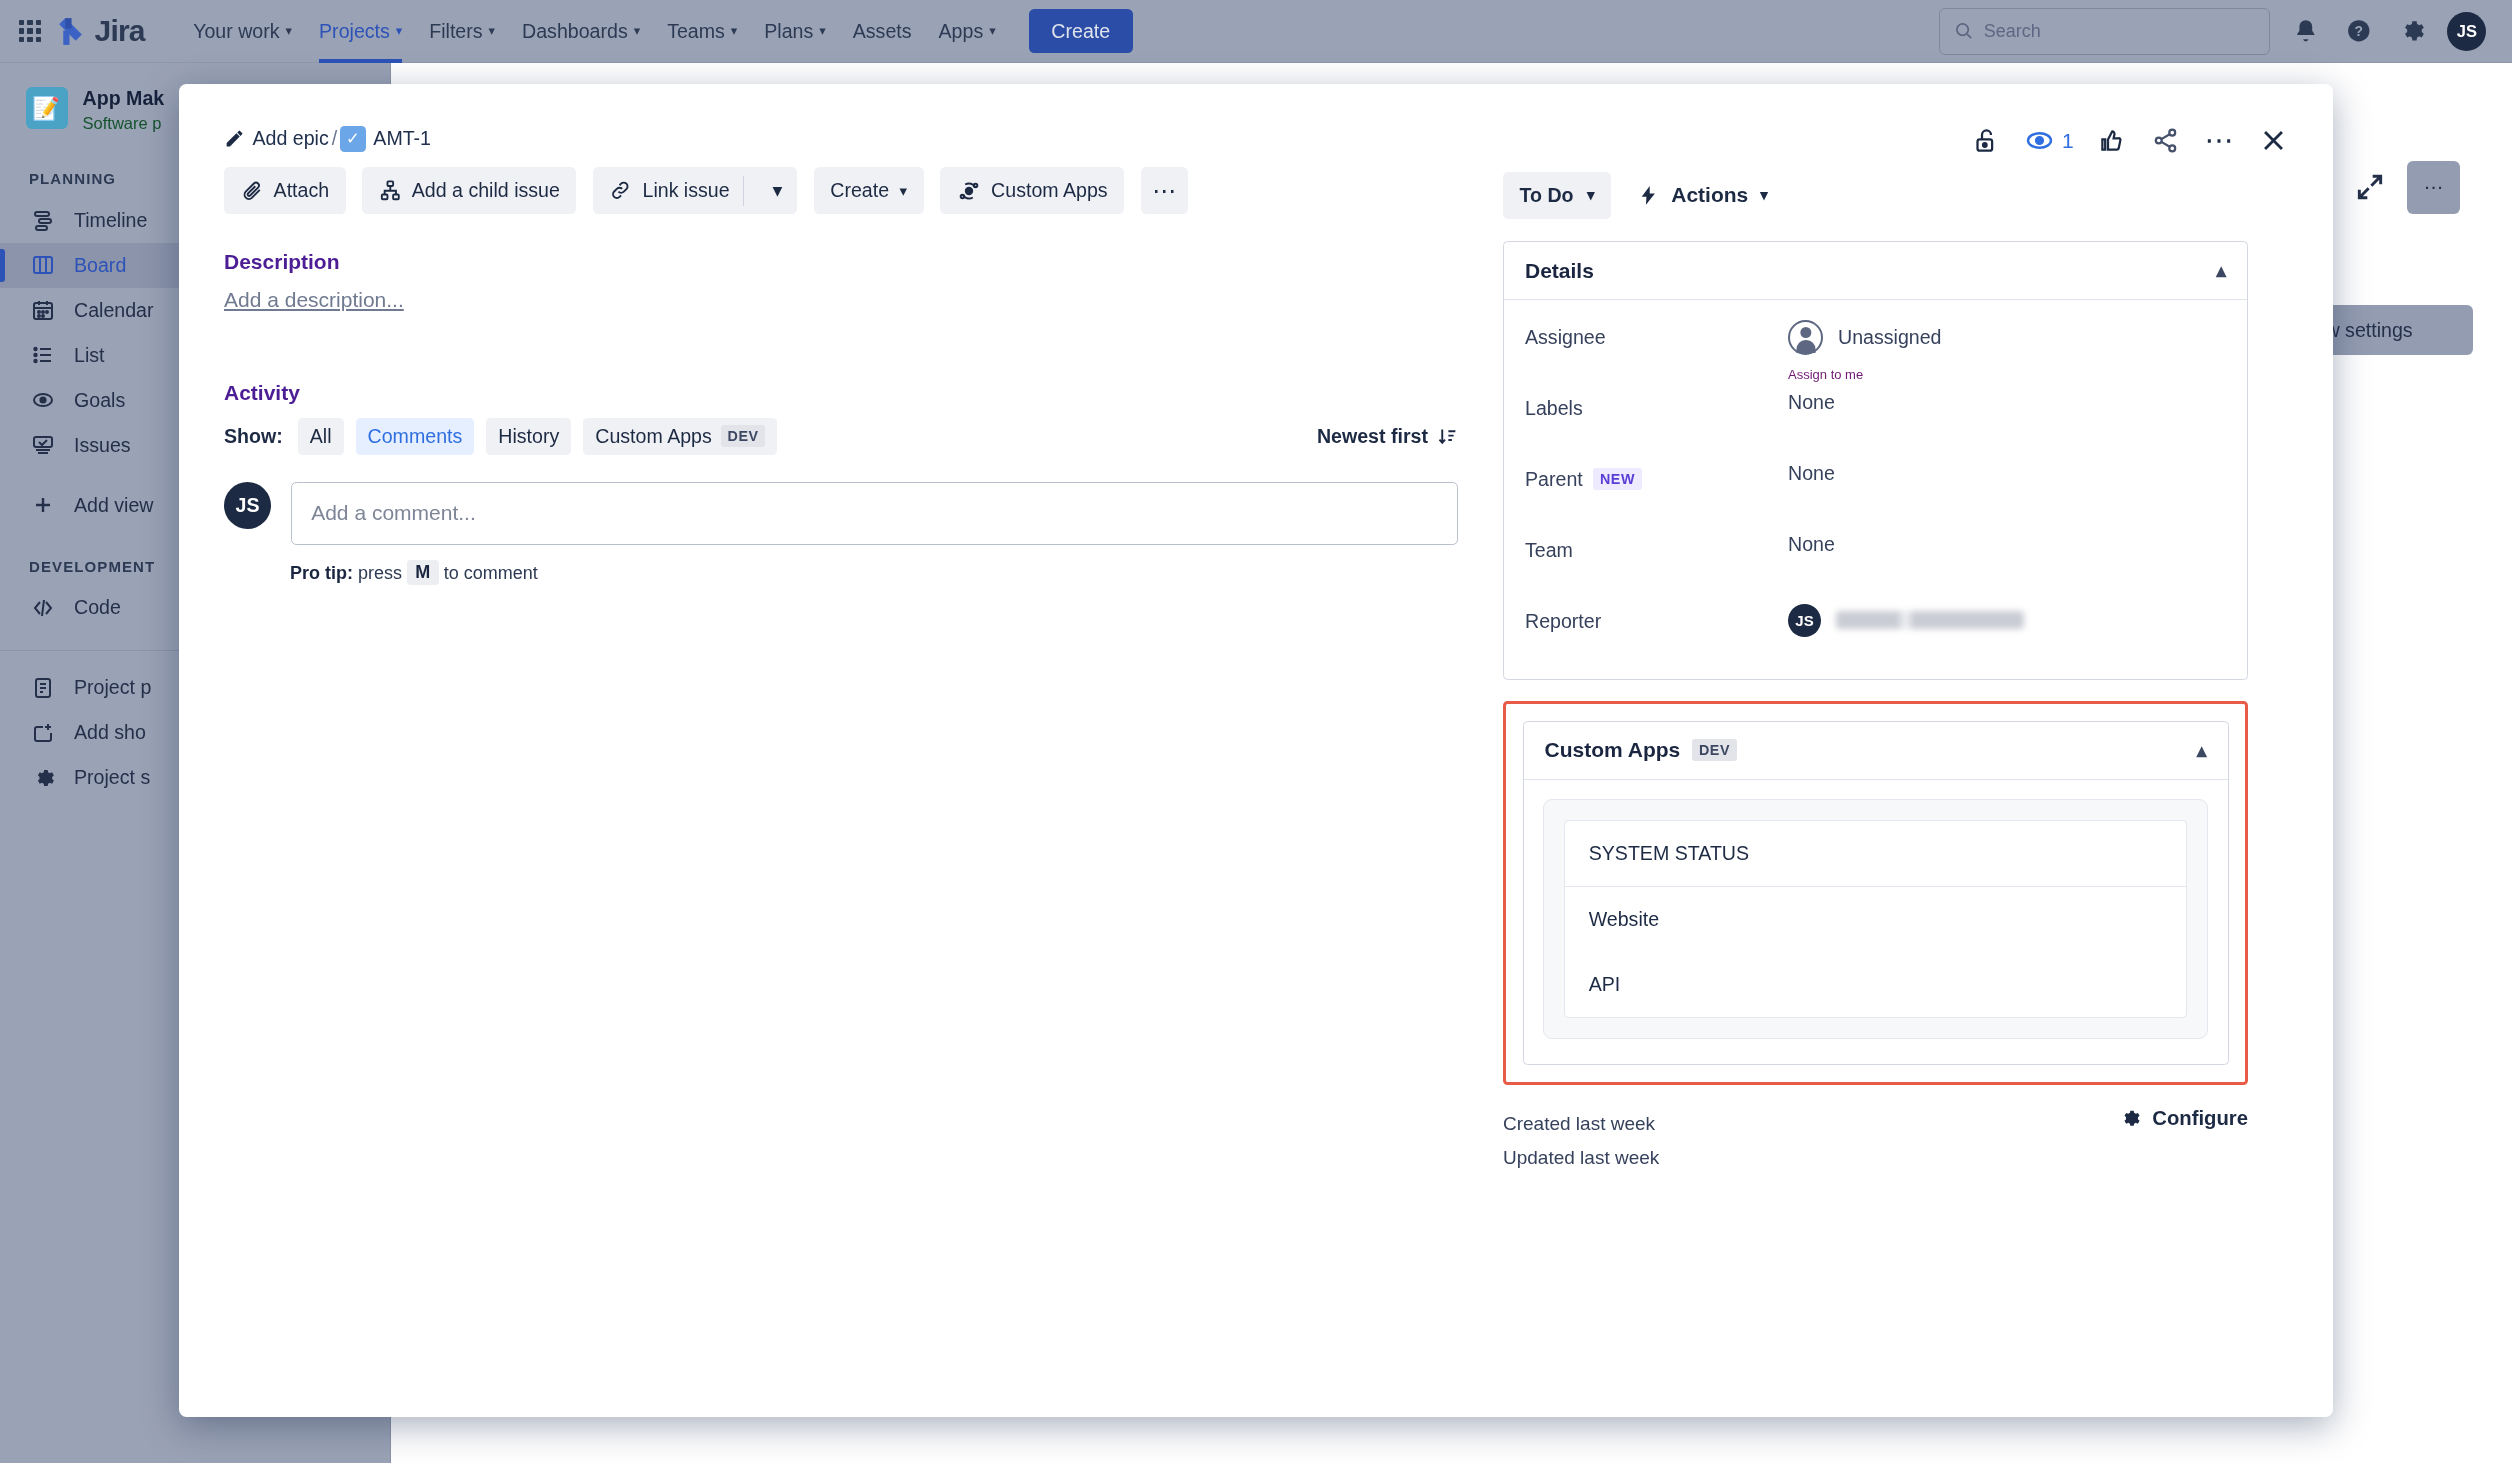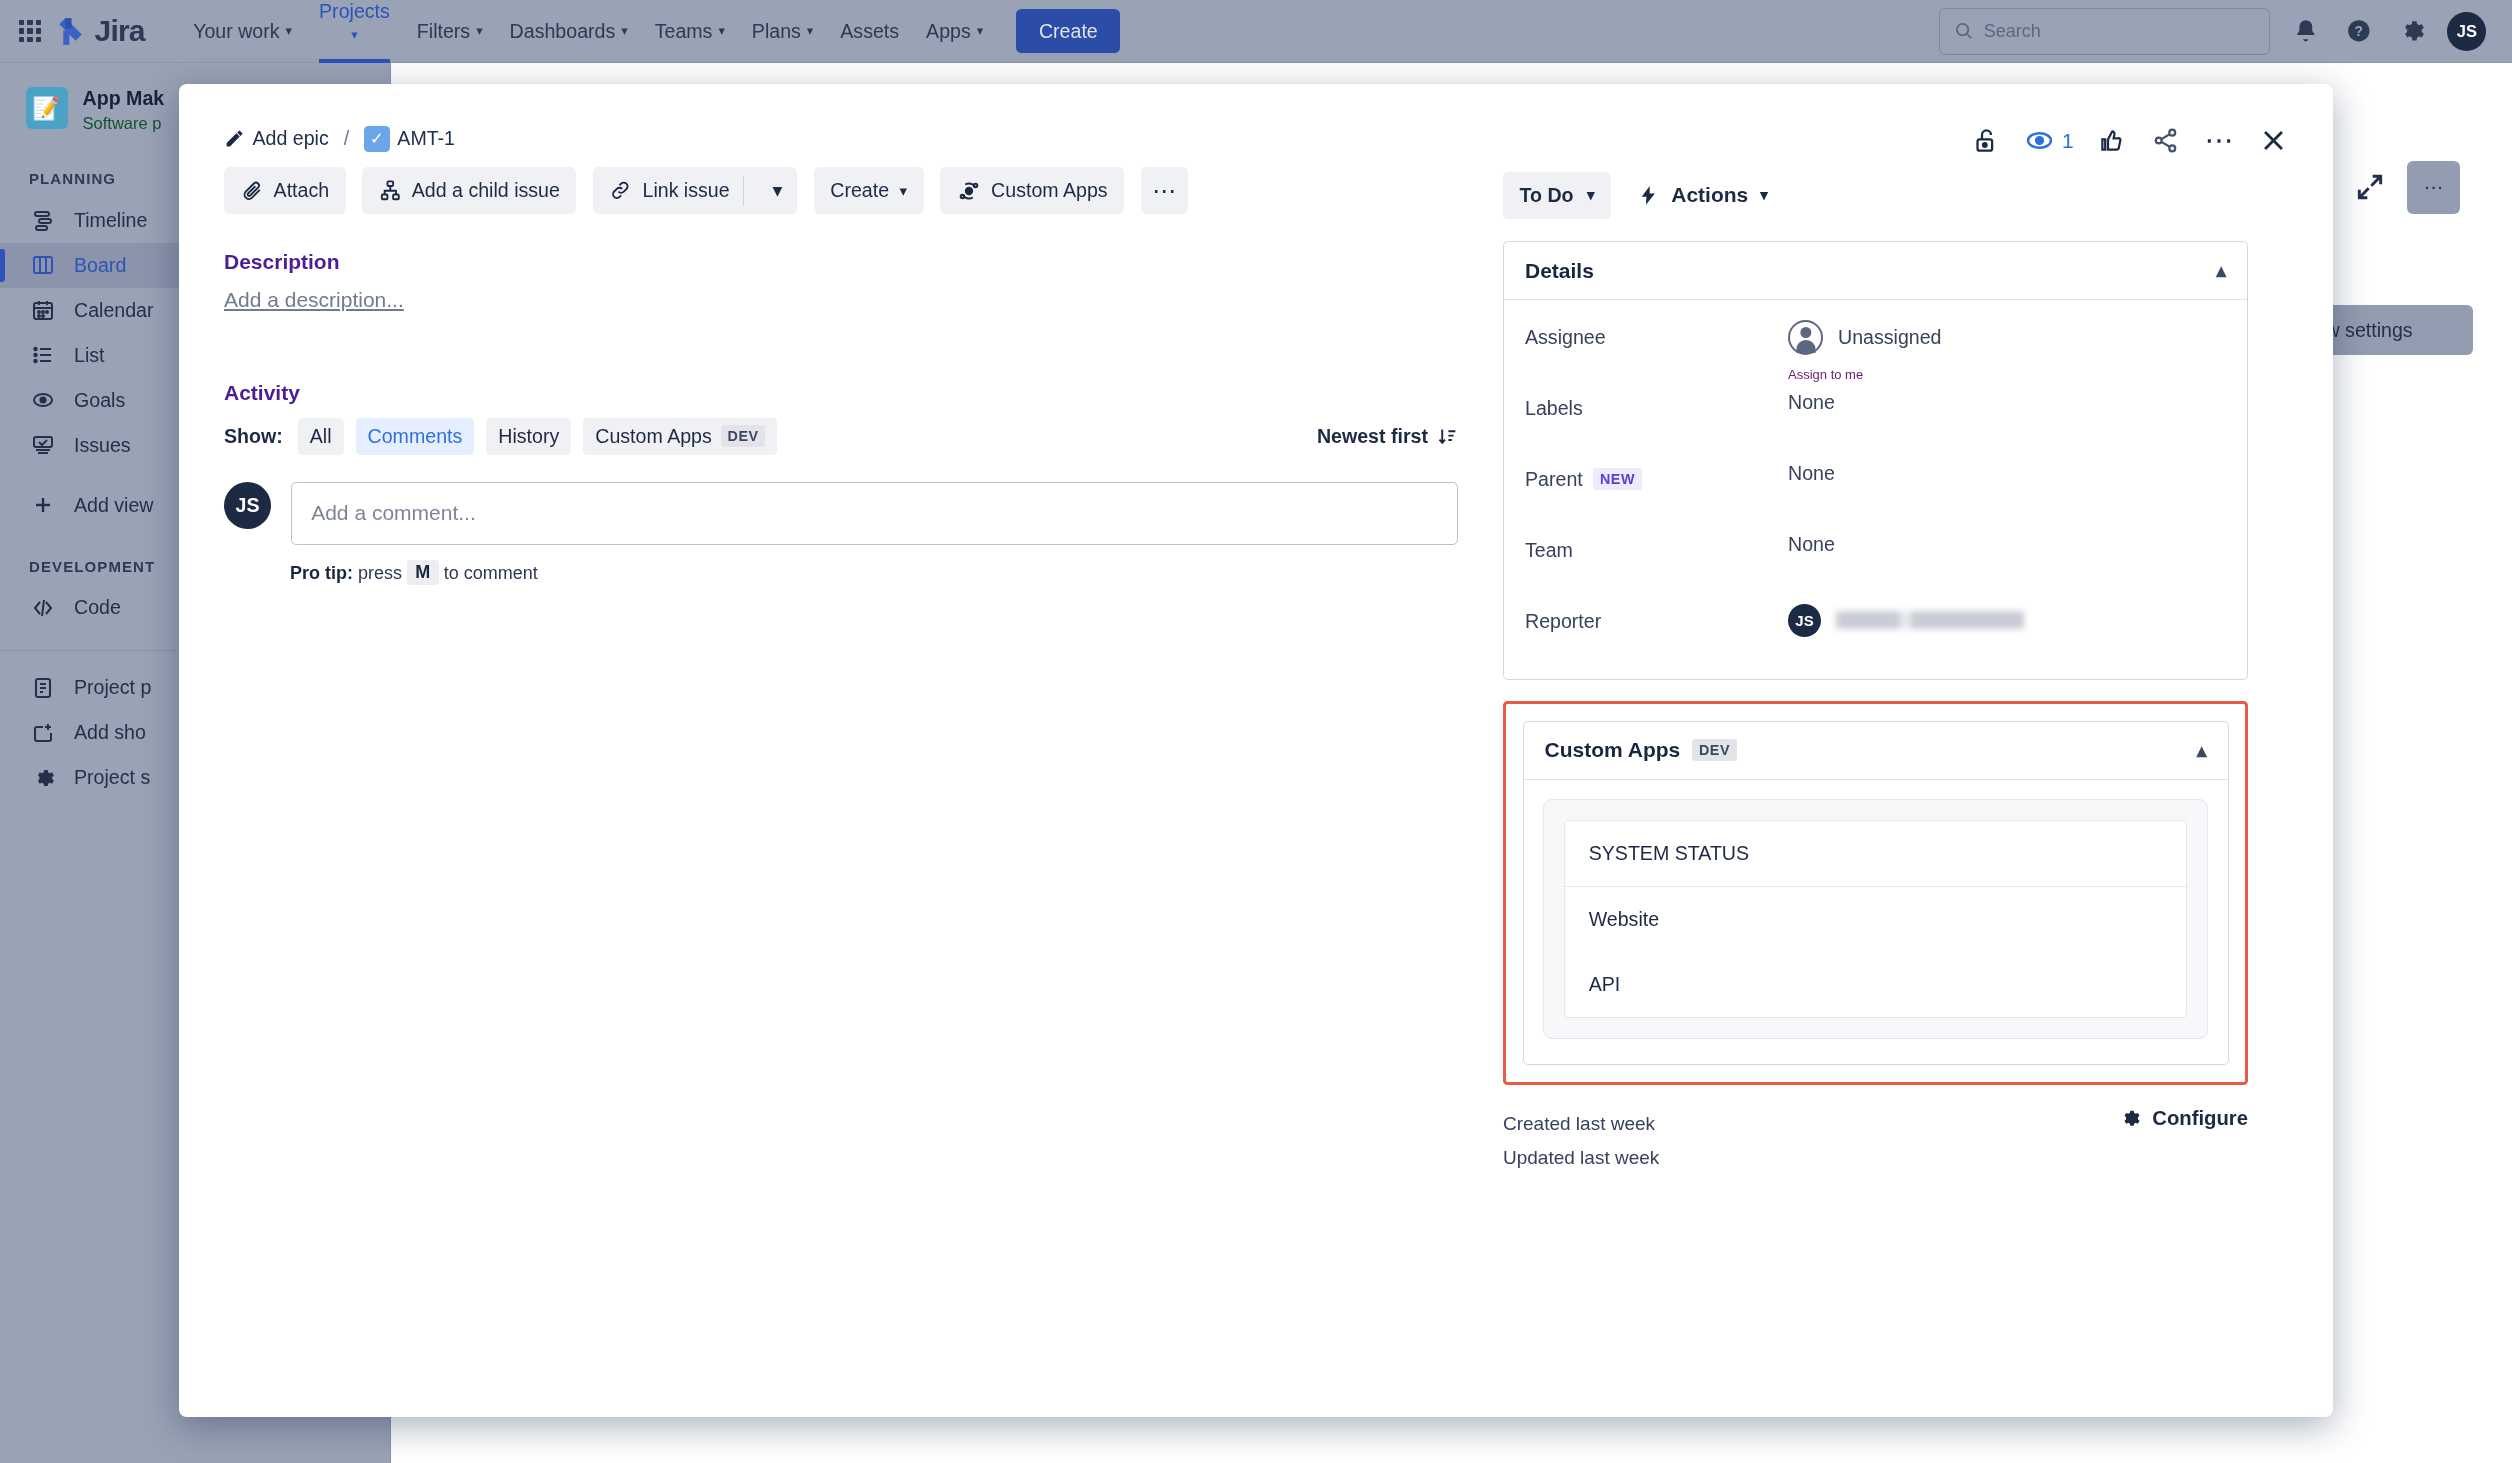--- a/index.html
+++ b/index.html
@@ -28,21 +28,21 @@
     gap: 3px; padding: 2.3px;
   }
   .grid-icon i { background: #2c3a54; border-radius: 0.8px; display: block; }
   .jira-logo { display: flex; align-items: center; gap: 7.5px; margin-right: 35px; }
   .jira-mark { width: 33px; height: 33px; position: relative; }
   .jira-word { font-size: 30px; font-weight: 600; color: #2c3a54; letter-spacing: -0.8px; }
   .nav-item {
     font-size: 19.6px; color: #2c3a54; padding: 0 13.5px; height: 63px;
     display: flex; align-items: center; gap: 6px; cursor: pointer; position: relative;
   }
-  .nav-item.active { color: #2d52b8; flex-direction: column; }
+  .nav-item.active { color: #2d52b8; }
   .nav-item.active::after {
     content: ""; position: absolute; bottom: 0; left: 13.5px; right: 13.5px; height: 3.8px; background: #2d52b8;
   }
   .caret { font-size: 12.8px; line-height: 1; }
   .create-btn {
     margin-left: 19.6px; background: #2b4da8; color: #dfe3ec; font-size: 19.6px;
     padding: 10.5px 22.6px; border-radius: 5.3px; cursor: pointer;
   }
   .nav-right { margin-left: auto; display: flex; align-items: center; gap: 19.6px; padding-right: 25.6px; }
   .searchbox {
@@ -90,21 +90,21 @@
   }
   .bk-icon { position: absolute; color: #24304a; cursor: pointer; }
 
   
   #modal {
     position: absolute; left: 179px; top: 84px; width: 2154px; height: 1333px;
     background: #ffffff; border-radius: 7.5px; box-shadow: 0 9px 36px rgba(9,30,66,.35);
     display: flex; flex-direction: column; overflow: hidden;
   }
   .m-top { display: flex; align-items: flex-start; padding: 42px 45px 0 45px; }
-  .bread { display: flex; align-items: center; gap: 12px; font-size: 19.6px; color: #20304d; }
+  .bread { display: flex; align-items: center; font-size: 19.6px; color: #20304d; }
   .bc { display: flex; align-items: center; gap: 7.5px; cursor: pointer; }
   .bc-sep { color: #6b7590; padding: 0 3px; }
   .tick {
     width: 25.6px; height: 25.6px; border-radius: 4.5px; background: #6ba6e8; color: #fff;
     display: flex; align-items: center; justify-content: center; font-size: 16.5px;
   }
   .m-actions { margin-left: auto; display: flex; align-items: center; gap: 25.6px; }
   .act-ico { color: #1d2a44; cursor: pointer; display: flex; align-items: center; gap: 7.5px; }
   .watch-count { color: #2f6fe0; font-size: 21px; }
 

